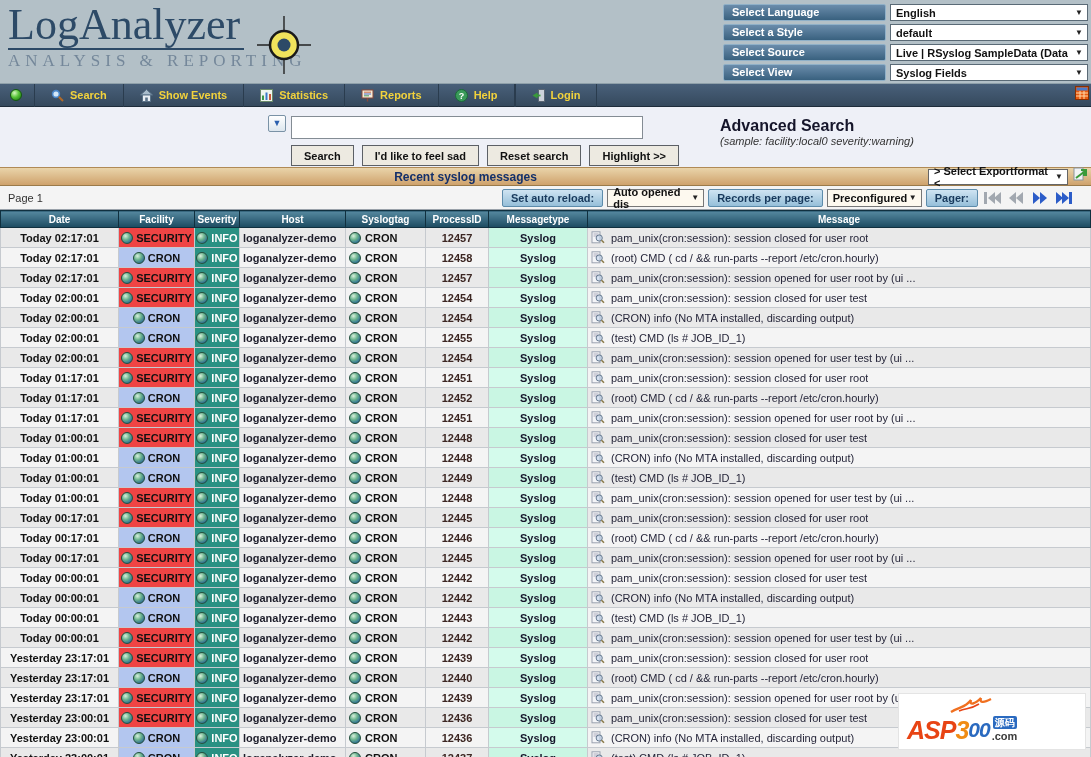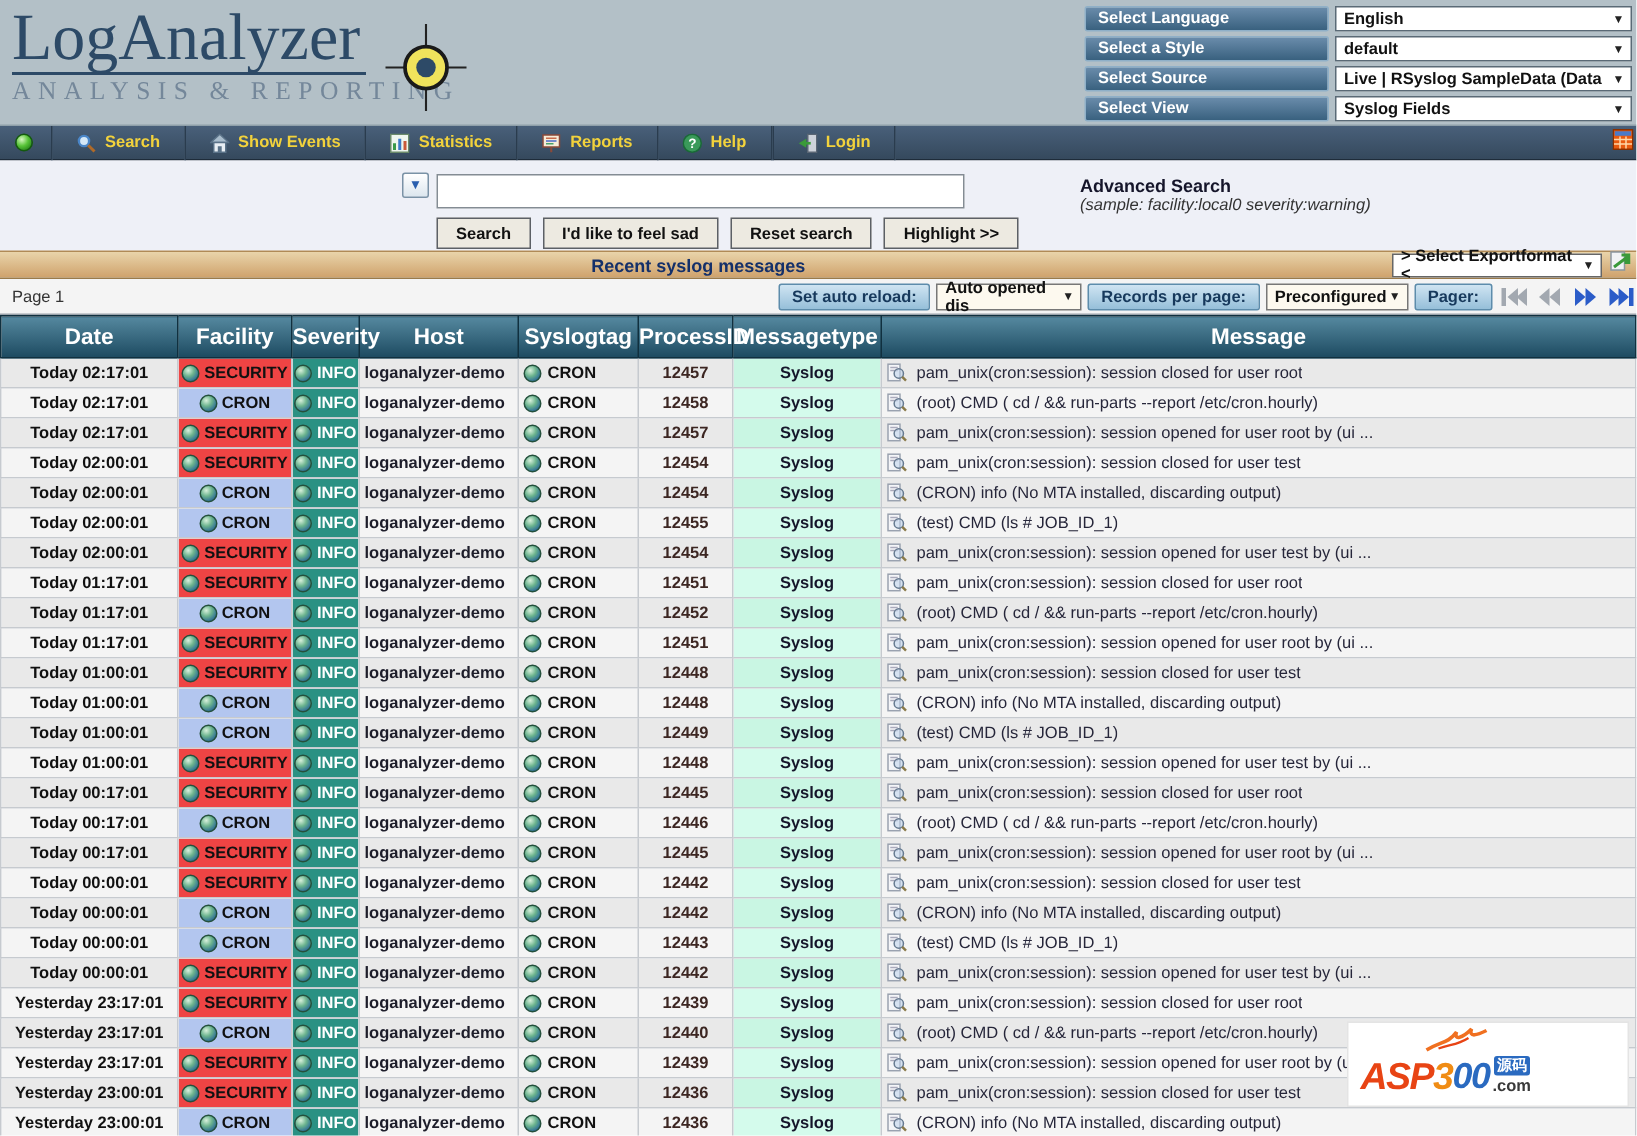--- a/index.html
+++ b/index.html
@@ -27,43 +27,43 @@
   .menu-grid-icon { margin-left:auto; margin-right:2px; flex:none; }
 
   
   .searchband { height:60px; background:#eef0f7; position:relative; }
   .search-label { position:absolute; left:0; top:18px; width:262px; text-align:right; font-size:12px; font-weight:bold; color:#15152a; }
   .dd-btn { position:absolute; left:268px; top:8px; width:18px; height:17px; background:linear-gradient(#ffffff,#dce6ee); border:1px solid #7a92a6; border-radius:2px; text-align:center; line-height:15px; font-size:9px; color:#2a5fae; cursor:pointer; }
   .search-input { position:absolute; left:291px; top:9px; width:352px; height:23px; border:1px solid #848c94; background:#fff; font-size:12px; padding:0 4px; }
   .search-btns { position:absolute; left:291px; top:38px; display:flex; gap:8px; }
   .search-btns button { height:21px; background:#edeae1; border:1px solid #5c6066; font-size:11px; font-weight:bold; color:#111; padding:0 12px; font-family:"Liberation Sans",sans-serif; cursor:pointer; }
   .adv { position:absolute; left:720px; top:10px; }
-  .adv-title { font-size:12px; font-weight:bold; color:#15152a; }
+  .adv-title { font-size:16px; font-weight:bold; color:#15152a; }
   .adv-sample { font-size:11px; font-style:italic; color:#333; }
 
   
   .titlebar { height:19px; background:linear-gradient(#e9d4aa,#cfa26c); border-top:1px solid #b08a56; border-bottom:1px solid #9a7a4a; position:relative; display:flex; align-items:center; }
   .titlebar .title { position:absolute; left:0; right:160px; text-align:center; font-size:12px; font-weight:bold; color:#14306a; }
   .export-group { margin-left:auto; display:flex; align-items:center; gap:4px; padding-right:4px; }
   .export-select { width:140px; height:16px; background:#fff; border:1px solid #666; font-size:11px; font-weight:bold; color:#111; display:flex; align-items:center; padding-left:5px; }
 
   
   .toolbar { height:24px; background:#f4f4f4; border-bottom:1px solid #9aa2aa; display:flex; align-items:center; font-size:11px; }
   .page-label { padding-left:8px; color:#333; }
-  .tb-right { margin-left:auto; display:flex; align-items:center; gap:4px; padding-right:0; }
+  .tb-right { margin-left:auto; display:flex; align-items:center; gap:4px; padding-right:17px; }
   .tb-btn { height:18px; background:linear-gradient(#cfe4f2,#96bfd9); border:1px solid #5d8cab; border-radius:2px; color:#17395c; font-weight:bold; font-size:11px; display:flex; align-items:center; padding:0 8px; cursor:pointer; }
   .tb-select { height:18px; background:#fdf9ef; border:1px solid #777; font-size:11px; font-weight:bold; color:#111; display:flex; align-items:center; padding-left:5px; }
   .tb-select.ar { width:97px; } .tb-select.rp { width:95px; }
   .pager-btn { width:20px; height:17px; display:flex; align-items:center; justify-content:center; cursor:pointer; }
 
   
   table { border-collapse:collapse; table-layout:fixed; width:1091px; font-size:11px; }
   col.c-date{width:118px} col.c-fac{width:76px} col.c-sev{width:45px} col.c-host{width:106px}
   col.c-tag{width:80px} col.c-pid{width:63px} col.c-mtype{width:99px} col.c-msg{width:auto}
-  th { height:28px; background:linear-gradient(#55889f,#1c4a60); color:#fff; font-size:15px; font-weight:bold; border:1px solid #10303f; text-align:center; }
+  th { height:17px; background:linear-gradient(#55889f,#1c4a60); color:#fff; font-size:10px; font-weight:bold; border:1px solid #10303f; text-align:center; }
   td { height:19px; border:1px solid #c6cacf; padding:0 3px; white-space:nowrap; overflow:hidden; vertical-align:middle; }
   tr.odd td { background:#e9e9e9; }
   tr.even td { background:#f4f4f4; }
   td.c-date { text-align:center; font-weight:bold; color:#111; }
   td.c-fac, td.c-sev { padding:0; }
   .cellfill { width:100%; height:19px; display:flex; align-items:center; justify-content:center; gap:3px; font-weight:bold; }
   .fac-security { background:#ef4444; color:#111; }
   .fac-cron { background:#b3c6ef; color:#111; }
   .sev-info { background:#2a9183; color:#fff; }
   td.c-host { font-weight:bold; color:#1d1d2a; }
@@ -74,25 +74,25 @@
   .mtype-fill { width:100%; height:19px; background:#c9f6e3; display:flex; align-items:center; justify-content:center; font-weight:bold; color:#15152a; }
   tr.even .mtype-fill { background:#d4fbec; }
   td.c-msg { color:#26263a; }
   td.c-msg .msgwrap { display:flex; align-items:center; gap:6px; overflow:hidden; }
   td.c-msg .msgtext { overflow:hidden; text-overflow:ellipsis; }
   .globe-icon { width:12px; height:12px; border-radius:50%; flex:none; display:inline-block;
     background:radial-gradient(circle at 35% 30%, #d8f0dc, #6cb48e 40%, #2e6e96 78%, #173a55);
     border:1px solid #24503c; cursor:pointer; }
 
   
-  .watermark { position:absolute; right:6px; bottom:20px; width:186px; height:55px; background:#fff; box-shadow:0 0 0 1px #e4e4e4; }
+  .watermark { position:absolute; right:6px; bottom:8px; width:186px; height:55px; background:#fff; box-shadow:0 0 0 1px #e4e4e4; }
   .wm-inner { position:absolute; left:8px; top:18px; display:flex; align-items:flex-end; }
   .wm-asp { font-size:25px; font-weight:bold; font-style:italic; color:#e84414; letter-spacing:-1px; line-height:24px; }
   .wm-3 { font-size:25px; font-weight:bold; font-style:italic; color:#f08c14; letter-spacing:-1px; line-height:24px; }
-  .wm-00 { font-size:24px; font-weight:bold; font-style:italic; color:#2a6ac0; letter-spacing:-1px; line-height:24px; }
+  .wm-00 { font-size:21px; font-weight:bold; font-style:italic; color:#2a6ac0; letter-spacing:-1px; line-height:24px; }
   .wm-badge { background:#2a6ac0; color:#fff; font-size:10px; font-weight:bold; border-radius:2px; padding:1px 2px; margin-left:3px; }
   .wm-com { font-size:11px; font-weight:bold; color:#3a3a3a; margin-left:2px; }
   .wm-flame { position:absolute; left:50px; top:2px; }
 </style>
 </head>
 <body>
 
 <div class="topheader">
   <div class="logo">
     <div class="logo-title">LogAnalyzer</div>

